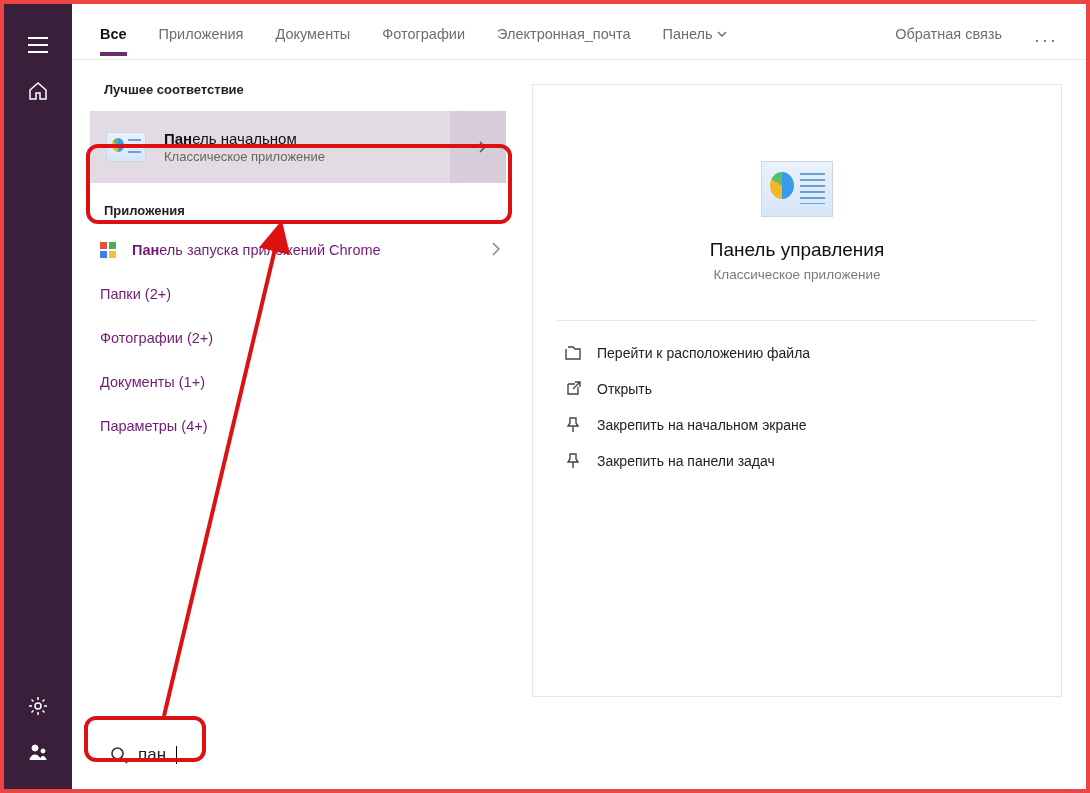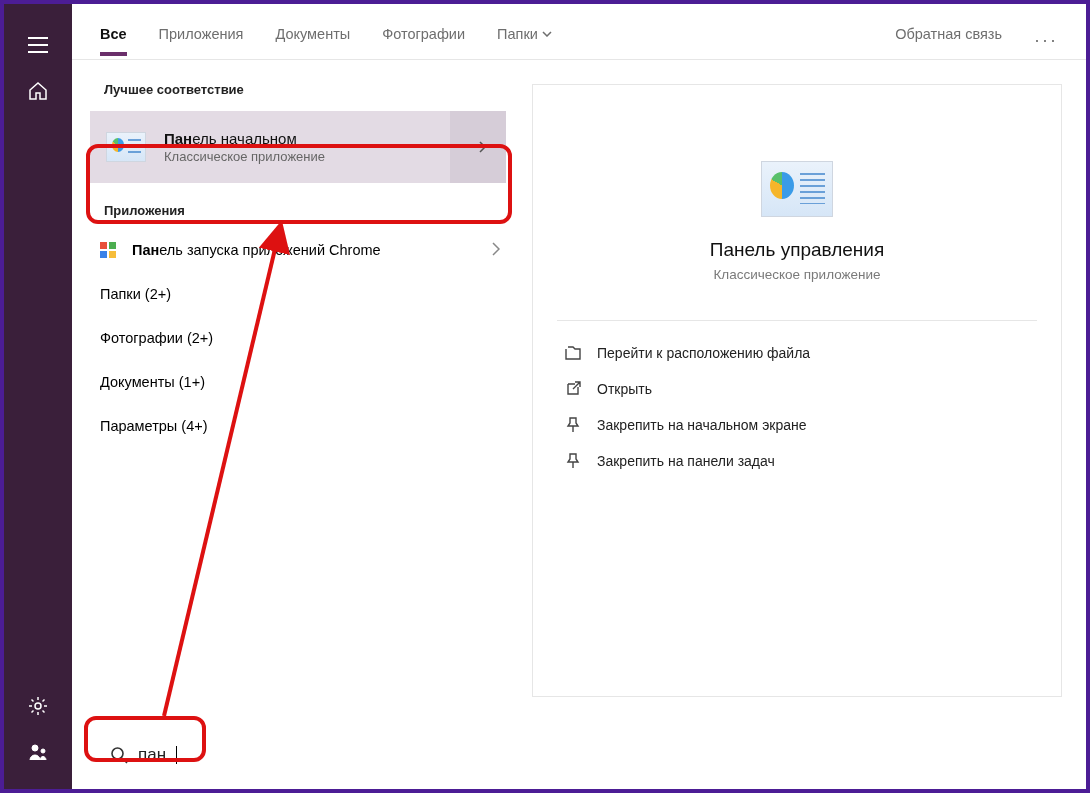--- a/index.html
+++ b/index.html
@@ -1,20 +1,20 @@
 <!DOCTYPE html>
 <html><head>
 <meta charset="utf-8">
 <style>
   * { box-sizing: border-box; margin: 0; padding: 0; font-family: "Segoe UI", Arial, sans-serif; }
   body { background: #fff; }
   .frame {
     position: relative;
     width: 1090px; height: 793px;
-    border: 4px solid #4c1d95;
+    border: 4px solid #ef4444;
     background: #fff;
     overflow: hidden;
   }
   .sidebar {
     position: absolute; left: 0; top: 0; bottom: 0;
     width: 68px;
     background: #3a1f3a;
     display: flex; flex-direction: column; align-items: center;
     color: #fff;
     padding-top: 18px;
@@ -79,21 +79,21 @@
   }
   .best-match .txt .title { font-size: 15px; color: #111; }
   .best-match .txt .sub { font-size: 13px; color: #666; margin-top: 2px; }
   .best-match .arrow {
     position: absolute; right: 0; top: 0; bottom: 0; width: 56px;
     background: #d6cdd8; display: flex; align-items: center; justify-content: center;
     color: #555;
   }
   .result-item {
     display: flex; align-items: center; padding: 8px 28px; cursor: pointer;
-    font-size: 14.5px; color: #000000; gap: 16px; min-height: 44px;
+    font-size: 14.5px; color: #701a75; gap: 16px; min-height: 44px;
     position: relative;
   }
   .result-item .mini-icon { width: 16px; height: 16px; flex-shrink: 0; }
   .result-item .chev {
     position: absolute; right: 24px; color: #888;
   }
   .right-panel {
     border: 1px solid #e6e6e6; height: 100%; padding: 40px 28px 20px 28px;
   }
   .right-panel .big-icon {
@@ -163,22 +163,23 @@
     </div>
     <div style="height:14px"></div>
   </div>
 
   <div class="content">
     <div class="tabs">
       <div class="tab active">Все</div>
       <div class="tab">Приложения</div>
       <div class="tab">Документы</div>
       <div class="tab">Фотографии</div>
+      <div class="tab">Электронная_почта</div>
       <div class="tab">
-        <span>Папки</span>
+        <span>Панель</span>
         <svg width="10" height="6" viewBox="0 0 10 6">
             <path d="M1 1l4 4 4-4" stroke="#6e6e6e" fill="none" stroke-width="1.5"></path>
           </svg>
       </div>
       <div class="spacer"></div>
       <div class="tab">Обратная связь</div>
       <div class="more">···</div>
     </div>
 
     <div class="body">

